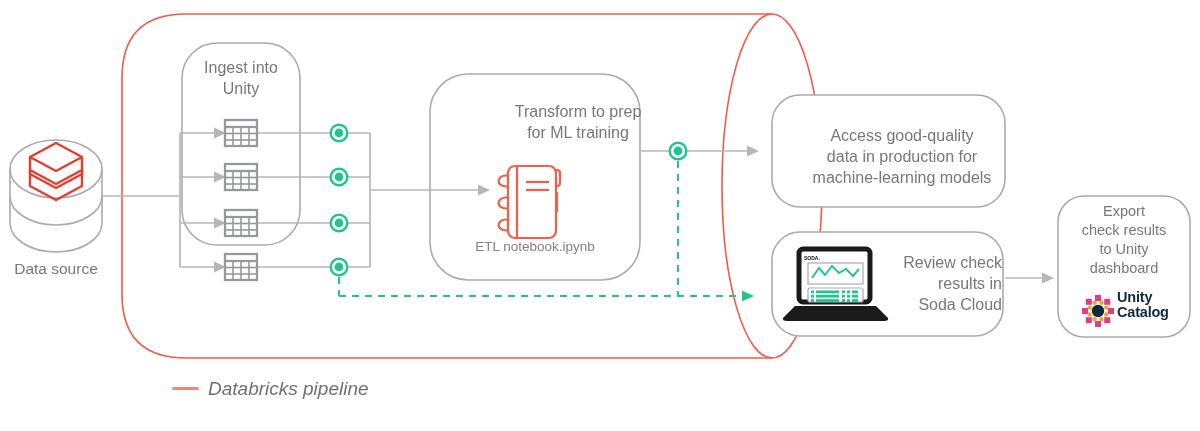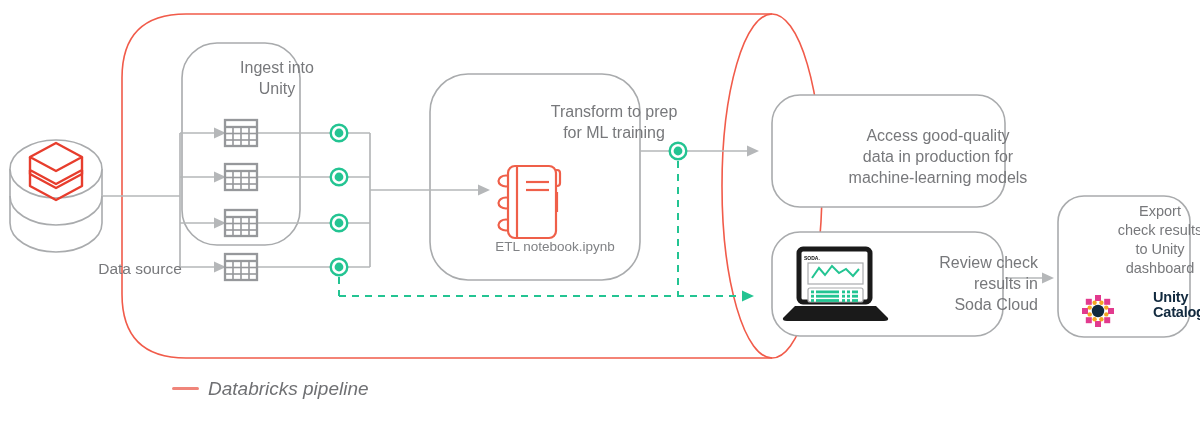--- a/index.html
+++ b/index.html
@@ -1,29 +1,29 @@
 <!DOCTYPE html>
 <html><head>
 <meta charset="utf-8">
 <style>
   html,body{margin:0;padding:0;background:#fff;}
   #canvas{position:relative;width:1200px;height:431px;background:#fff;overflow:hidden;
           font-family:"Liberation Sans","DejaVu Sans",sans-serif;}
   #diagram-svg{position:absolute;left:0;top:0;}
-  .lbl{position:absolute;color:#77787b;white-space:pre-line;text-align:center;padding-left:36px;}
+  .lbl{position:absolute;color:#77787b;white-space:pre-line;text-align:center;}
   .lbl-left{text-align:right;}
   #ingest-title{left:182px;top:57px;width:118px;font-size:16px;line-height:21px;}
   #transform-title{left:430px;top:101px;width:210px;font-size:16px;line-height:21px;margin-left:43px;}
-  #etl-caption{left:414px;top:239px;width:210px;font-size:13.5px;color:#808285;}
+  #etl-caption{left:430px;top:239px;width:210px;font-size:13.5px;color:#808285;}
   #access-title{left:773px;top:125px;width:232px;font-size:16px;line-height:21px;margin-left:13px;}
   #soda-title{left:884px;top:252px;width:118px;font-size:16px;line-height:21px;}
   #export-title{left:1058px;top:202px;width:132px;font-size:14.5px;line-height:19px;}
   #unity-logo-text{left:1117px;top:290px;width:70px;font-size:14.5px;line-height:14.5px;
                    font-weight:bold;color:#11293e;text-align:left;letter-spacing:-0.2px;}
-  #datasource-label{left:0px;top:260px;width:112px;font-size:15.5px;margin-left:48px;}
+  #datasource-label{left:0px;top:260px;width:112px;font-size:15.5px;}
   #legend{position:absolute;left:172px;top:375px;}
   .legend-row{display:flex;align-items:center;height:27px;gap:9px;font-style:italic;}
   .legend-label{font-size:19px;color:#6f7073;}
   .legend-dash{width:27px;height:3px;background:#f0857a;border-radius:2px;flex:0 0 auto;}
   .legend-dot{width:15px;height:15px;border:2.5px solid #23c492;border-radius:50%;
               display:flex;align-items:center;justify-content:center;flex:0 0 auto;box-sizing:content-box;}
   .legend-dot-inner{width:9px;height:9px;background:#23c492;border-radius:50%;}
 </style>
 </head>
 <body>

